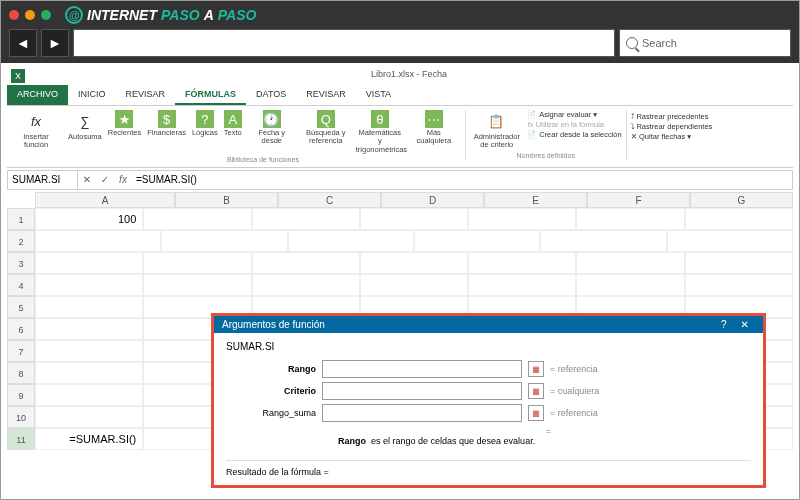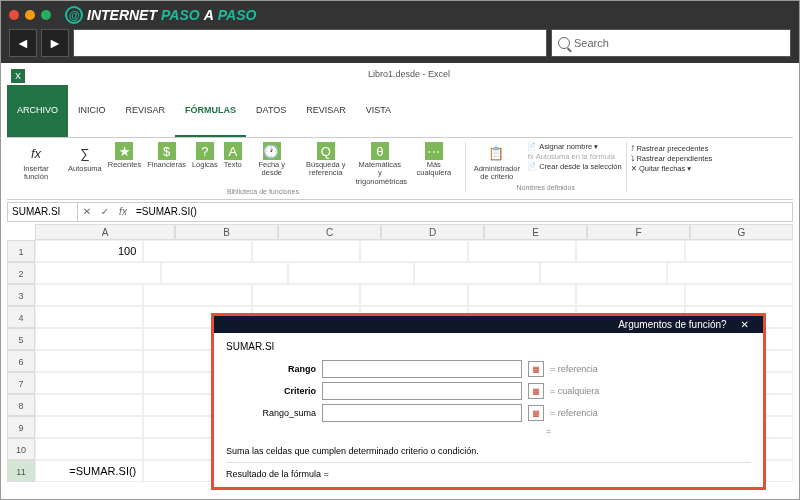--- a/index.html
+++ b/index.html
@@ -7,28 +7,28 @@
 .browser-bar{background:#333;height:62px;padding:4px 8px}
 .traffic{display:flex;gap:6px;align-items:center;height:20px}
 .dot{width:10px;height:10px;border-radius:50%}
 .red{background:#e74c3c}.yel{background:#f39c12}.grn{background:#27ae60}
 .logo{display:flex;align-items:center;gap:4px;margin-left:8px;color:#fff;font-weight:bold;font-size:14px;font-style:italic}
 .logo-ic{width:18px;height:18px;border:2px solid #1abc9c;border-radius:50%;display:flex;align-items:center;justify-content:center;color:#1abc9c;font-size:11px}
 .logo .g{color:#1abc9c}
 .nav-row{display:flex;gap:4px;margin-top:4px;align-items:center}
 .nav-btn{width:28px;height:28px;background:#222;border:1px solid #555;color:#fff;display:flex;align-items:center;justify-content:center;font-size:14px;cursor:pointer}
 .url-bar{flex:1;height:28px;background:#fff;border:1px solid #555}
-.search-bar{width:240px;height:28px;background:#fff;border:1px solid #555;display:flex;align-items:center;padding:0 6px;font-size:11px;color:#666;gap:4px}
+.search-bar{width:172px;height:28px;background:#fff;border:1px solid #555;display:flex;align-items:center;padding:0 6px;font-size:11px;color:#666;gap:4px}
 .search-ic{width:12px;height:12px;border:1.5px solid #666;border-radius:50%;position:relative}
 .search-ic:after{content:"";position:absolute;width:5px;height:1.5px;background:#666;bottom:-2px;right:-3px;transform:rotate(45deg)}
 .excel-wrap{background:#fff;padding:4px 6px;height:436px;position:relative}
 .title-row{display:flex;justify-content:space-between;font-size:9px;color:#555;padding:2px 4px}
 .xlic{width:14px;height:14px;background:#217346;color:#fff;font-size:9px;display:inline-flex;align-items:center;justify-content:center;margin-right:4px}
 .tabs{display:flex;font-size:9px;border-bottom:1px solid #ccc}
-.tab{padding:20px 10px;color:#333;cursor:pointer}
+.tab{padding:4px 10px;color:#333;cursor:pointer}
 .tab.dark{background:#217346;color:#fff}
 .tab.act{color:#217346;border-bottom:2px solid #217346;font-weight:bold}
 .ribbon{display:flex;gap:2px;padding:4px 2px;border-bottom:1px solid #ccc;font-size:8px;align-items:flex-start}
 .rgrp{display:flex;flex-direction:column;align-items:center;gap:1px;padding:0 3px}
 .ric{width:22px;height:22px;display:flex;align-items:center;justify-content:center;font-size:13px;color:#333}
 .rlbl{font-size:7.5px;text-align:center;line-height:1.1;color:#444;max-width:48px}
 .rsep{width:1px;background:#ddd;height:50px;margin:0 2px}
 .rsec{font-size:7px;color:#888;text-align:center;margin-top:2px}
 .rtxt{display:flex;flex-direction:column;gap:1px;font-size:7.5px;color:#333}
 .rtxt div{display:flex;align-items:center;gap:2px;white-space:nowrap}
@@ -40,21 +40,21 @@
 .cols{display:flex;margin-left:28px}
 .colh{flex:1;min-width:88px;border:1px solid #ddd;background:#f3f3f3;text-align:center;font-size:10px;color:#555;height:16px;line-height:16px}
 .colh:first-child{min-width:140px}
 .row{display:flex}
 .rowh{width:28px;border:1px solid #ddd;background:#f3f3f3;text-align:center;font-size:9px;color:#555;height:22px;line-height:22px}
 .cell{flex:1;min-width:88px;border:1px solid #eee;height:22px;font-size:11px;padding:0 6px;display:flex;align-items:center;justify-content:flex-end}
 .cell:first-of-type{min-width:140px;font-weight:bold}
 .row11 .rowh{background:#d4e6d4}
 .row11 .cell:first-of-type{border:2px solid #217346;color:#c0392b;font-weight:bold;justify-content:flex-start;font-size:13px}
 .dialog-wrap{position:absolute;top:250px;left:210px;width:555px;border:3px solid #e74c3c;background:#fff;font-size:10px}
-.dlg-title{background:#0f172a;color:#fff;padding:3px 8px;display:flex;justify-content:flex-end;align-items:center;font-size:10px}
+.dlg-title{background:#0369a1;color:#fff;padding:3px 8px;display:flex;justify-content:space-between;align-items:center;font-size:10px}
 .dlg-close{cursor:pointer;padding:0 6px}
 .dlg-body{padding:8px 12px}
 .dlg-fn{font-size:10px;margin-bottom:8px}
 .dlg-row{display:flex;align-items:center;gap:6px;margin-bottom:4px}
 .dlg-lbl{width:90px;text-align:right;font-size:9px}
 .dlg-lbl.b{font-weight:bold}
 .dlg-inp{width:200px;height:18px;border:1px solid #999;background:#fff}
 .dlg-sel{width:16px;height:16px;border:1px solid #999;display:flex;align-items:center;justify-content:center;font-size:8px;color:#c0392b;cursor:pointer}
 .dlg-hint{font-size:9px;color:#888}
 .dlg-desc{font-size:9px;margin:10px 0 6px}
@@ -85,21 +85,21 @@
     <div class="search-bar">
         <div class="search-ic"></div>
         <span>Search</span>
       </div>
   </div>
 </div>
 
 <div class="excel-wrap">
   <div class="title-row">
     <span><span class="xlic">X</span></span>
-    <span>Libro1.desde - Excel</span>
+    <span>Libro1.xlsx - Fecha</span>
     <span></span>
   </div>
   <div class="tabs">
     <div class="tab dark">ARCHIVO</div>
     <div class="tab">INICIO</div>
     <div class="tab">REVISAR</div>
     <div class="tab act">FÓRMULAS</div>
     <div class="tab">DATOS</div>
     <div class="tab">REVISAR</div>
     <div class="tab">VISTA</div>
@@ -154,22 +154,22 @@
       <div class="rsec">Biblioteca de funciones</div>
     </div>
     <div class="rsep"></div>
     <div>
       <div style="display:flex;align-items:flex-start;gap:4px">
         <div class="rgrp">
             <div class="ric">📋</div>
             <div class="rlbl">Administrador de criterio</div>
           </div>
         <div class="rtxt">
-          <div>📄 <span>Asignar nombre</span> ▾</div>
-          <div style="color:#aaa">fx <span>Autosuma en la fórmula</span></div>
+          <div>📄 <span>Asignar evaluar</span> ▾</div>
+          <div style="color:#aaa">fx <span>Utilizar en la fórmula</span></div>
           <div>📄 <span>Crear desde la selección</span></div>
         </div>
       </div>
       <div class="rsec">Nombres definidos</div>
     </div>
     <div class="rsep"></div>
     <div class="rtxt" style="padding-top:2px">
       <div>⤴ <span>Rastrear precedentes</span></div>
       <div>⤵ <span>Rastrear dependientes</span></div>
       <div>✕ <span>Quitar flechas</span> ▾</div>
@@ -327,18 +327,18 @@
         <div class="dlg-sel">▦</div>
         <div class="dlg-hint">= <span>cualquiera</span></div>
       </div>
       <div class="dlg-row">
         <div class="dlg-lbl">Rango_suma</div>
         <input class="dlg-inp" style="">
         <div class="dlg-sel">▦</div>
         <div class="dlg-hint">= <span>referencia</span></div>
       </div>
       <div style="margin-left:320px;font-size:9px;color:#888">=</div>
-      <div class="dlg-desc">Suma las celdas que cumplen determinado criterio o condición.</div>
+      <div class="dlg-desc2"><span style="display:inline-block;width:140px;text-align:right"><b>Rango</b></span>&nbsp;&nbsp;<span>es el rango de celdas que desea evaluar.</span></div>
       <div class="dlg-res">Resultado de la fórmula =</div>
     </div>
 
   </div>
 </div>
 
 </body></html>

